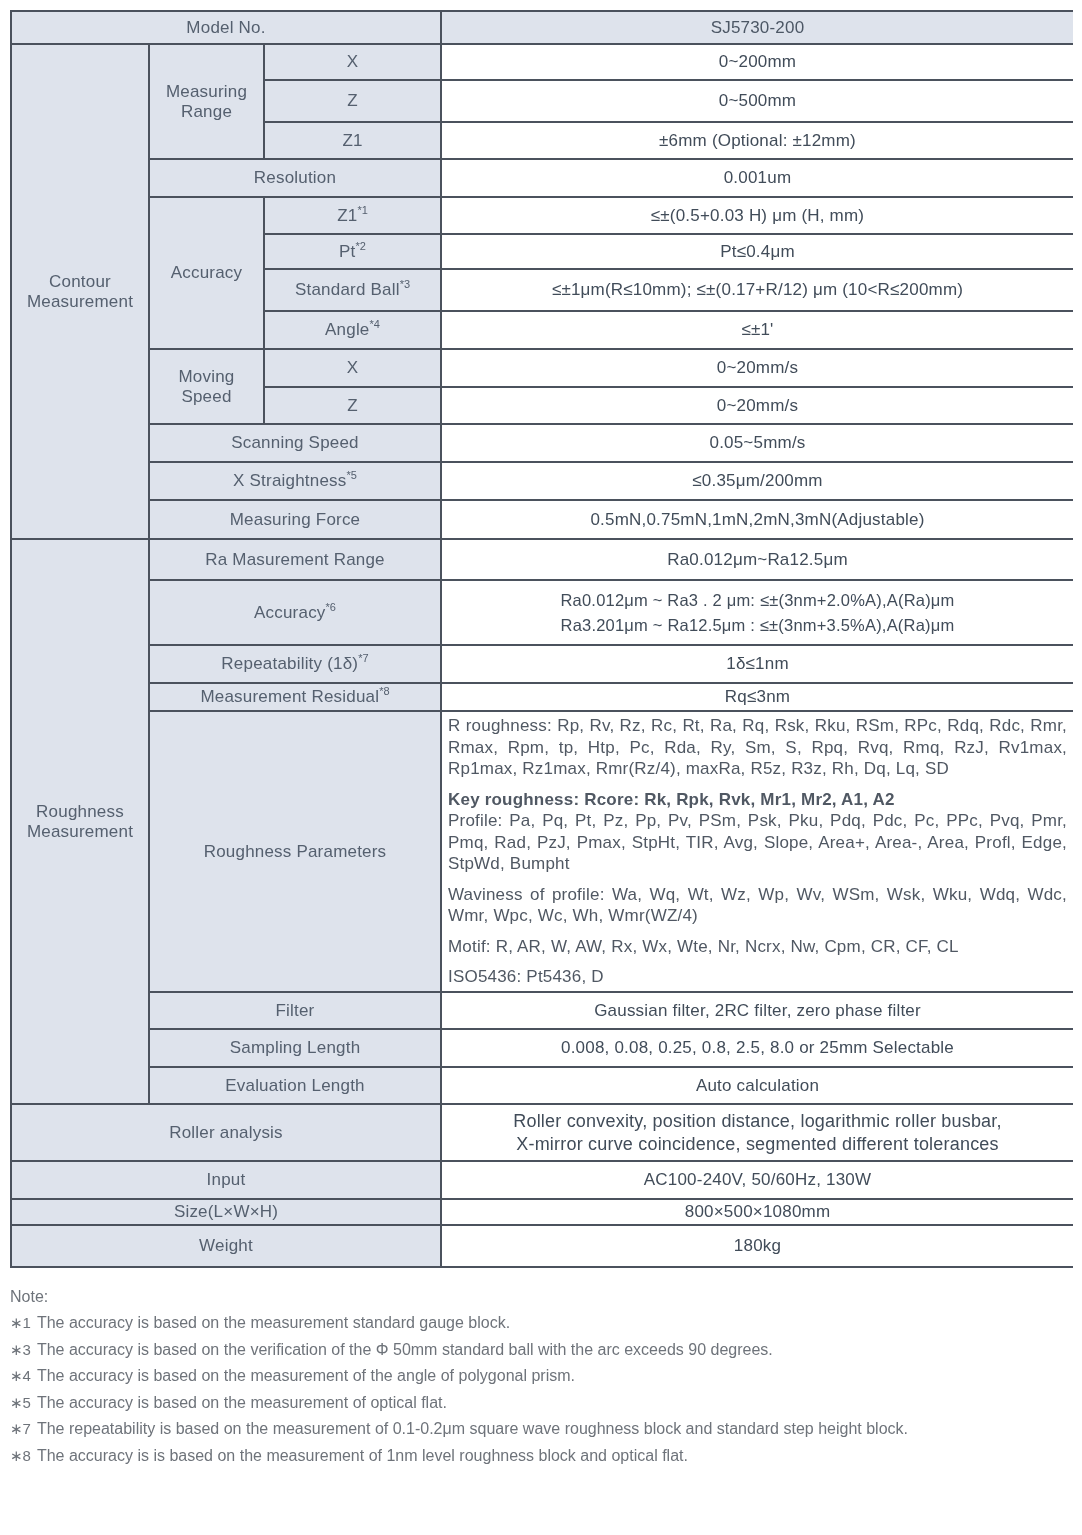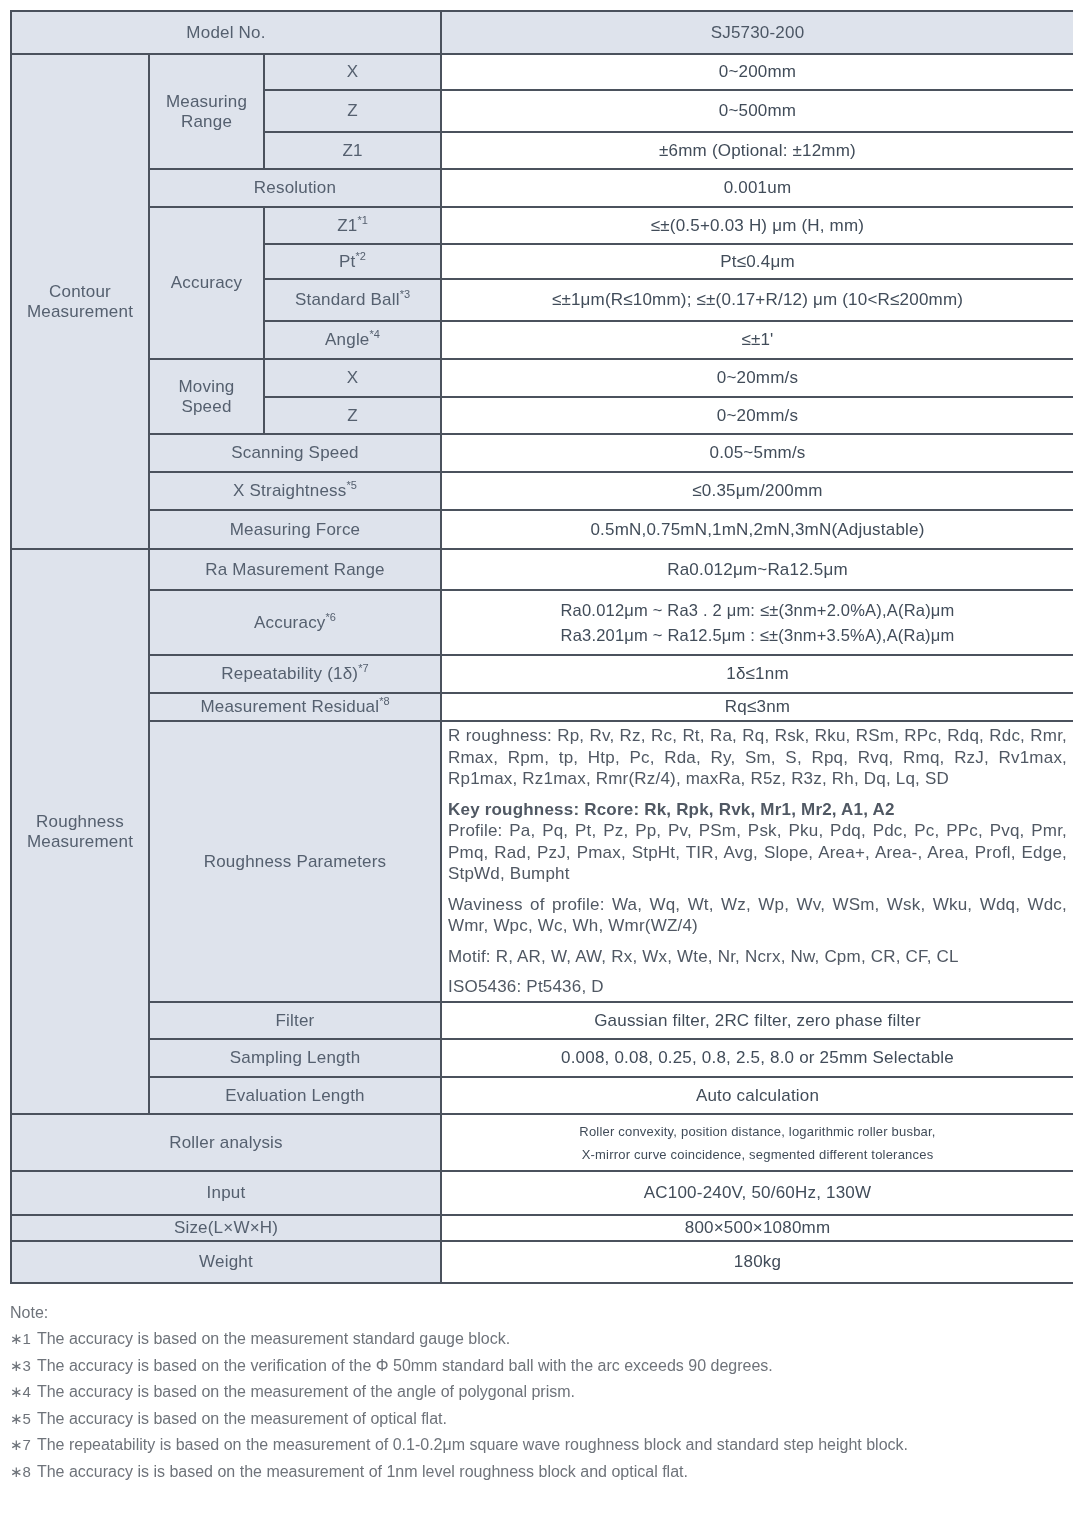--- a/index.html
+++ b/index.html
@@ -28,21 +28,21 @@
   td.hd { background: #dee3ec; color: #55606f; }
   td.val { background: #ffffff; color: #414c59; }
   td.hd-val { background: #dee3ec; color: #4c5765; margin-top: 40px; }
   sup.fn {
     font-size: 11px;
     line-height: 0;
     vertical-align: super;
     letter-spacing: 0;
   }
   .two-line div { line-height: 25px; font-size: 16.5px; }
-  .roller-val div { line-height: 23px; font-size: 13px; }
+  .roller-val div { line-height: 23px; font-size: 18px; }
   td.params {
     text-align: left;
     padding: 10px 14px 10px 12px;
     font-size: 15.5px;
     color: #505863;
   }
   td.params p {
     line-height: 21.5px;
     text-align: justify;
     margin-bottom: 9px;
@@ -64,21 +64,21 @@
 <div class="spec-wrap">
   <table class="spec">
     <colgroup>
       <col style="width:138px">
         <col style="width:115px">
         <col style="width:177px">
         <col style="width:632px">
     </colgroup>
     <tbody>
 
-      <tr style="height:43px">
+      <tr style="height:33px">
         <td colspan="3" class="hd first">Model No.</td>
         <td class="hd-val">SJ5730-200</td>
       </tr>
 
       <tr style="height:36px">
         <td rowspan="13" class="hd first">Contour Measurement</td>
         <td rowspan="3" class="hd">Measuring Range</td>
         <td class="hd">X</td>
         <td class="val">0~200mm</td>
       </tr>
@@ -177,21 +177,21 @@
         <td class="val">Auto calculation</td>
       </tr>
 
       <tr style="height:57px">
         <td colspan="3" class="hd first">Roller analysis</td>
         <td class="val roller-val">
           <div>Roller convexity, position distance, logarithmic roller busbar,</div>
           <div>X-mirror curve coincidence, segmented different tolerances</div>
         </td>
       </tr>
-      <tr style="height:44px">
+      <tr style="height:38px">
         <td colspan="3" class="hd first">Input</td>
         <td class="val">AC100-240V, 50/60Hz, 130W</td>
       </tr>
       <tr style="height:24px">
         <td colspan="3" class="hd first">Size(L×W×H)</td>
         <td class="val">800×500×1080mm</td>
       </tr>
       <tr style="height:42px">
         <td colspan="3" class="hd first">Weight</td>
         <td class="val">180kg</td>

